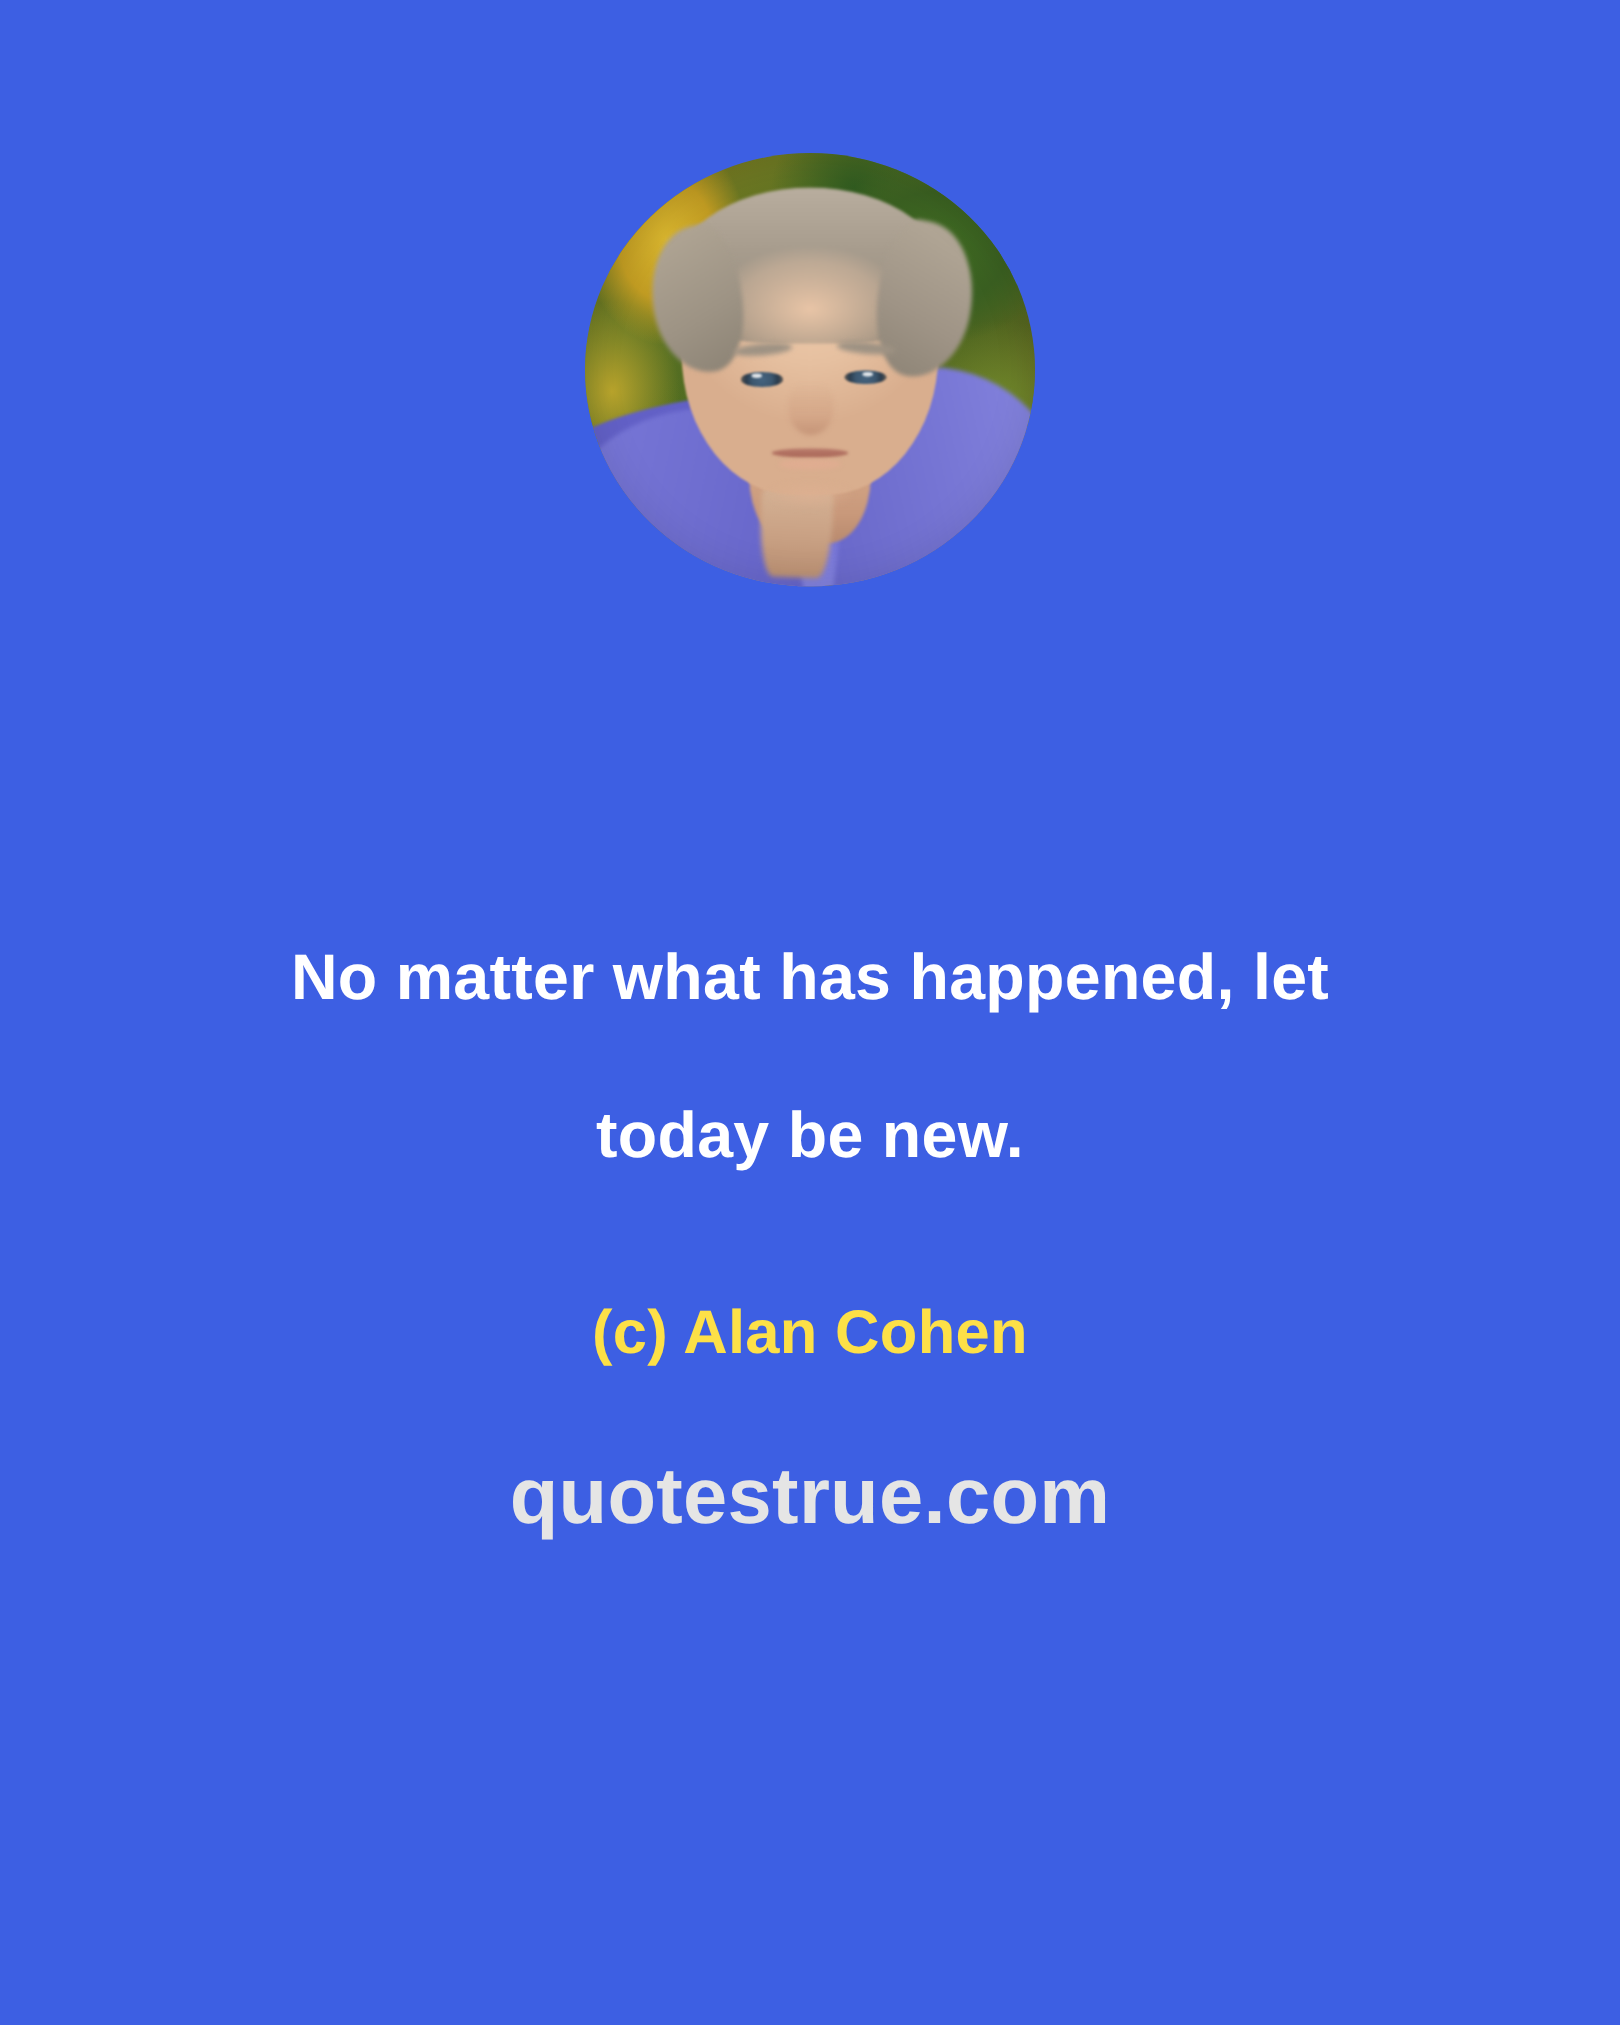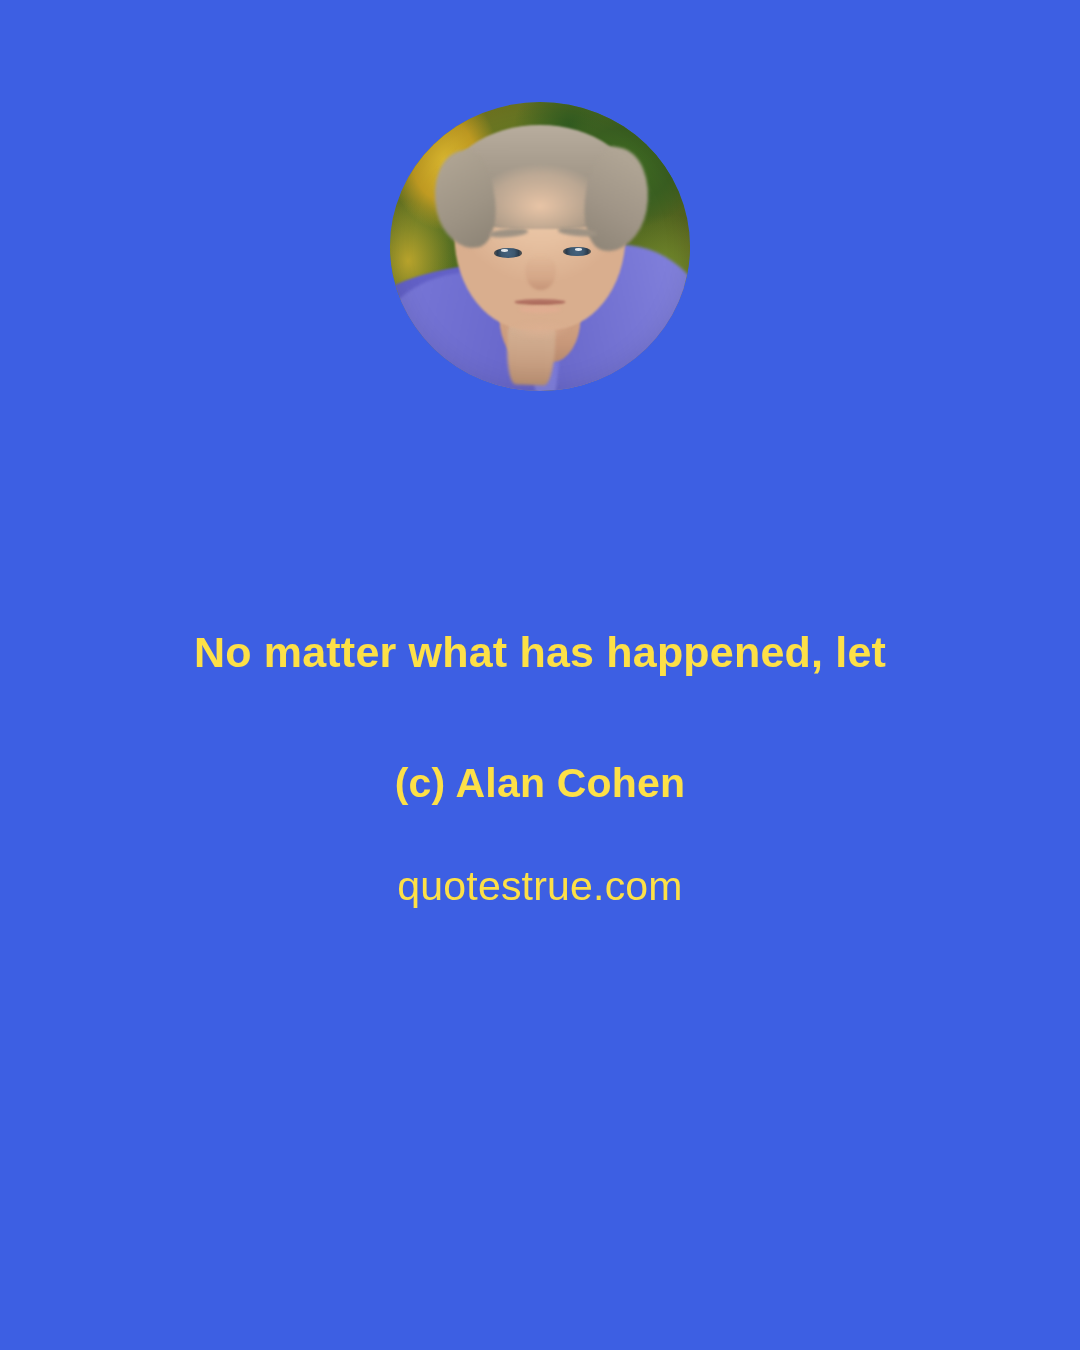--- a/index.html
+++ b/index.html
@@ -262,42 +262,42 @@
   
   .text-block {
     position: absolute;
     left: 0;
     top: 600px;
     width: 1080px;
     text-align: center;
   }
 
   .quote-text {
-    color: #fde047;
+    color: #ffffff;
     font-size: 43px;
     font-weight: 600;
     line-height: 105px;
     letter-spacing: 0.2px;
     margin: 0;
     padding: 0 110px;
   }
 
   .author {
     color: #fde047;
     font-size: 41px;
     font-weight: 700;
     line-height: 1;
     margin: 58px 0 0 0;
     letter-spacing: 0.2px;
   }
 
   .site {
-    color: #fde047;
-    font-size: 41px;
-    font-weight: 400;
+    color: #e5e5e5;
+    font-size: 53px;
+    font-weight: 700;
     line-height: 1;
     margin: 62px 0 0 0;
     letter-spacing: 0.2px;
   }
 </style>
 </head>
 <body>
 
 <div class="card">
 
@@ -321,17 +321,18 @@
       <div class="nose"></div>
       <div class="mouth"></div>
       <div class="lip-low"></div>
       <div class="chin"></div>
       <div class="soft"></div>
     </div>
   </div>
 
   <div class="text-block">
     <p class="quote-text">No matter what has happened, let</p>
+    <p class="quote-text">today be new.</p>
     <p class="author">(c) Alan Cohen</p>
     <p class="site">quotestrue.com</p>
   </div>
 
 </div>
 
 </body></html>

